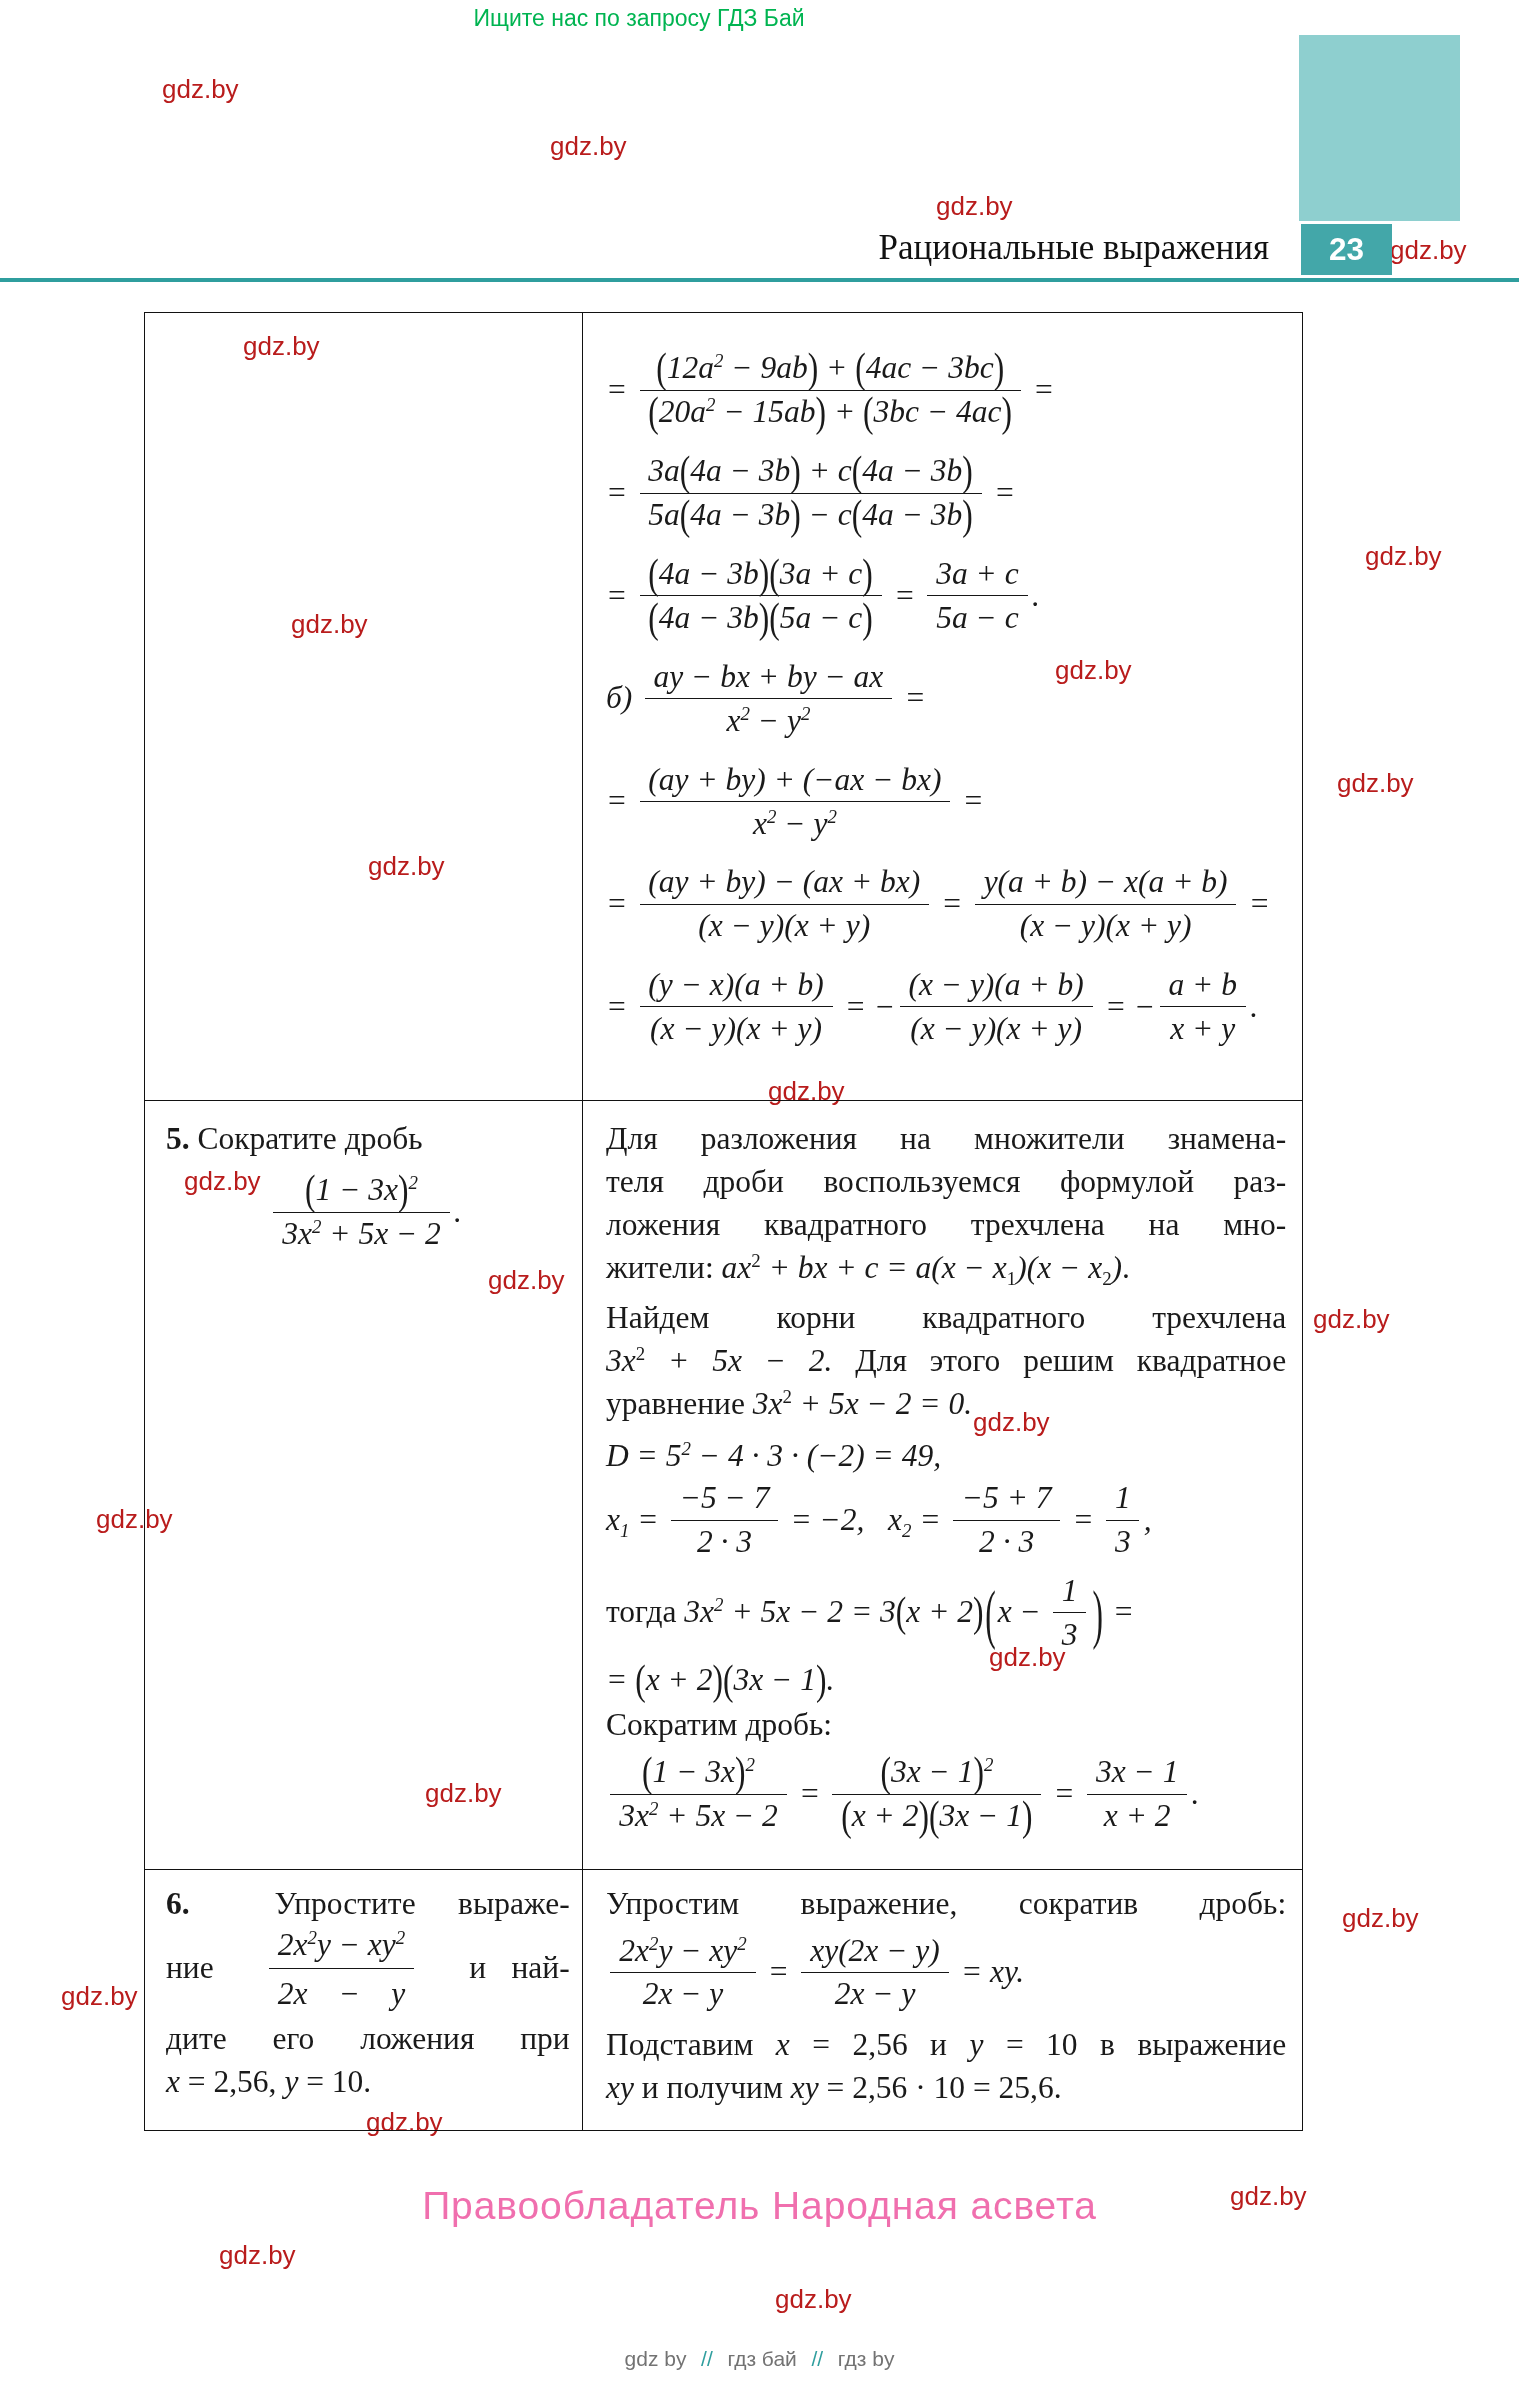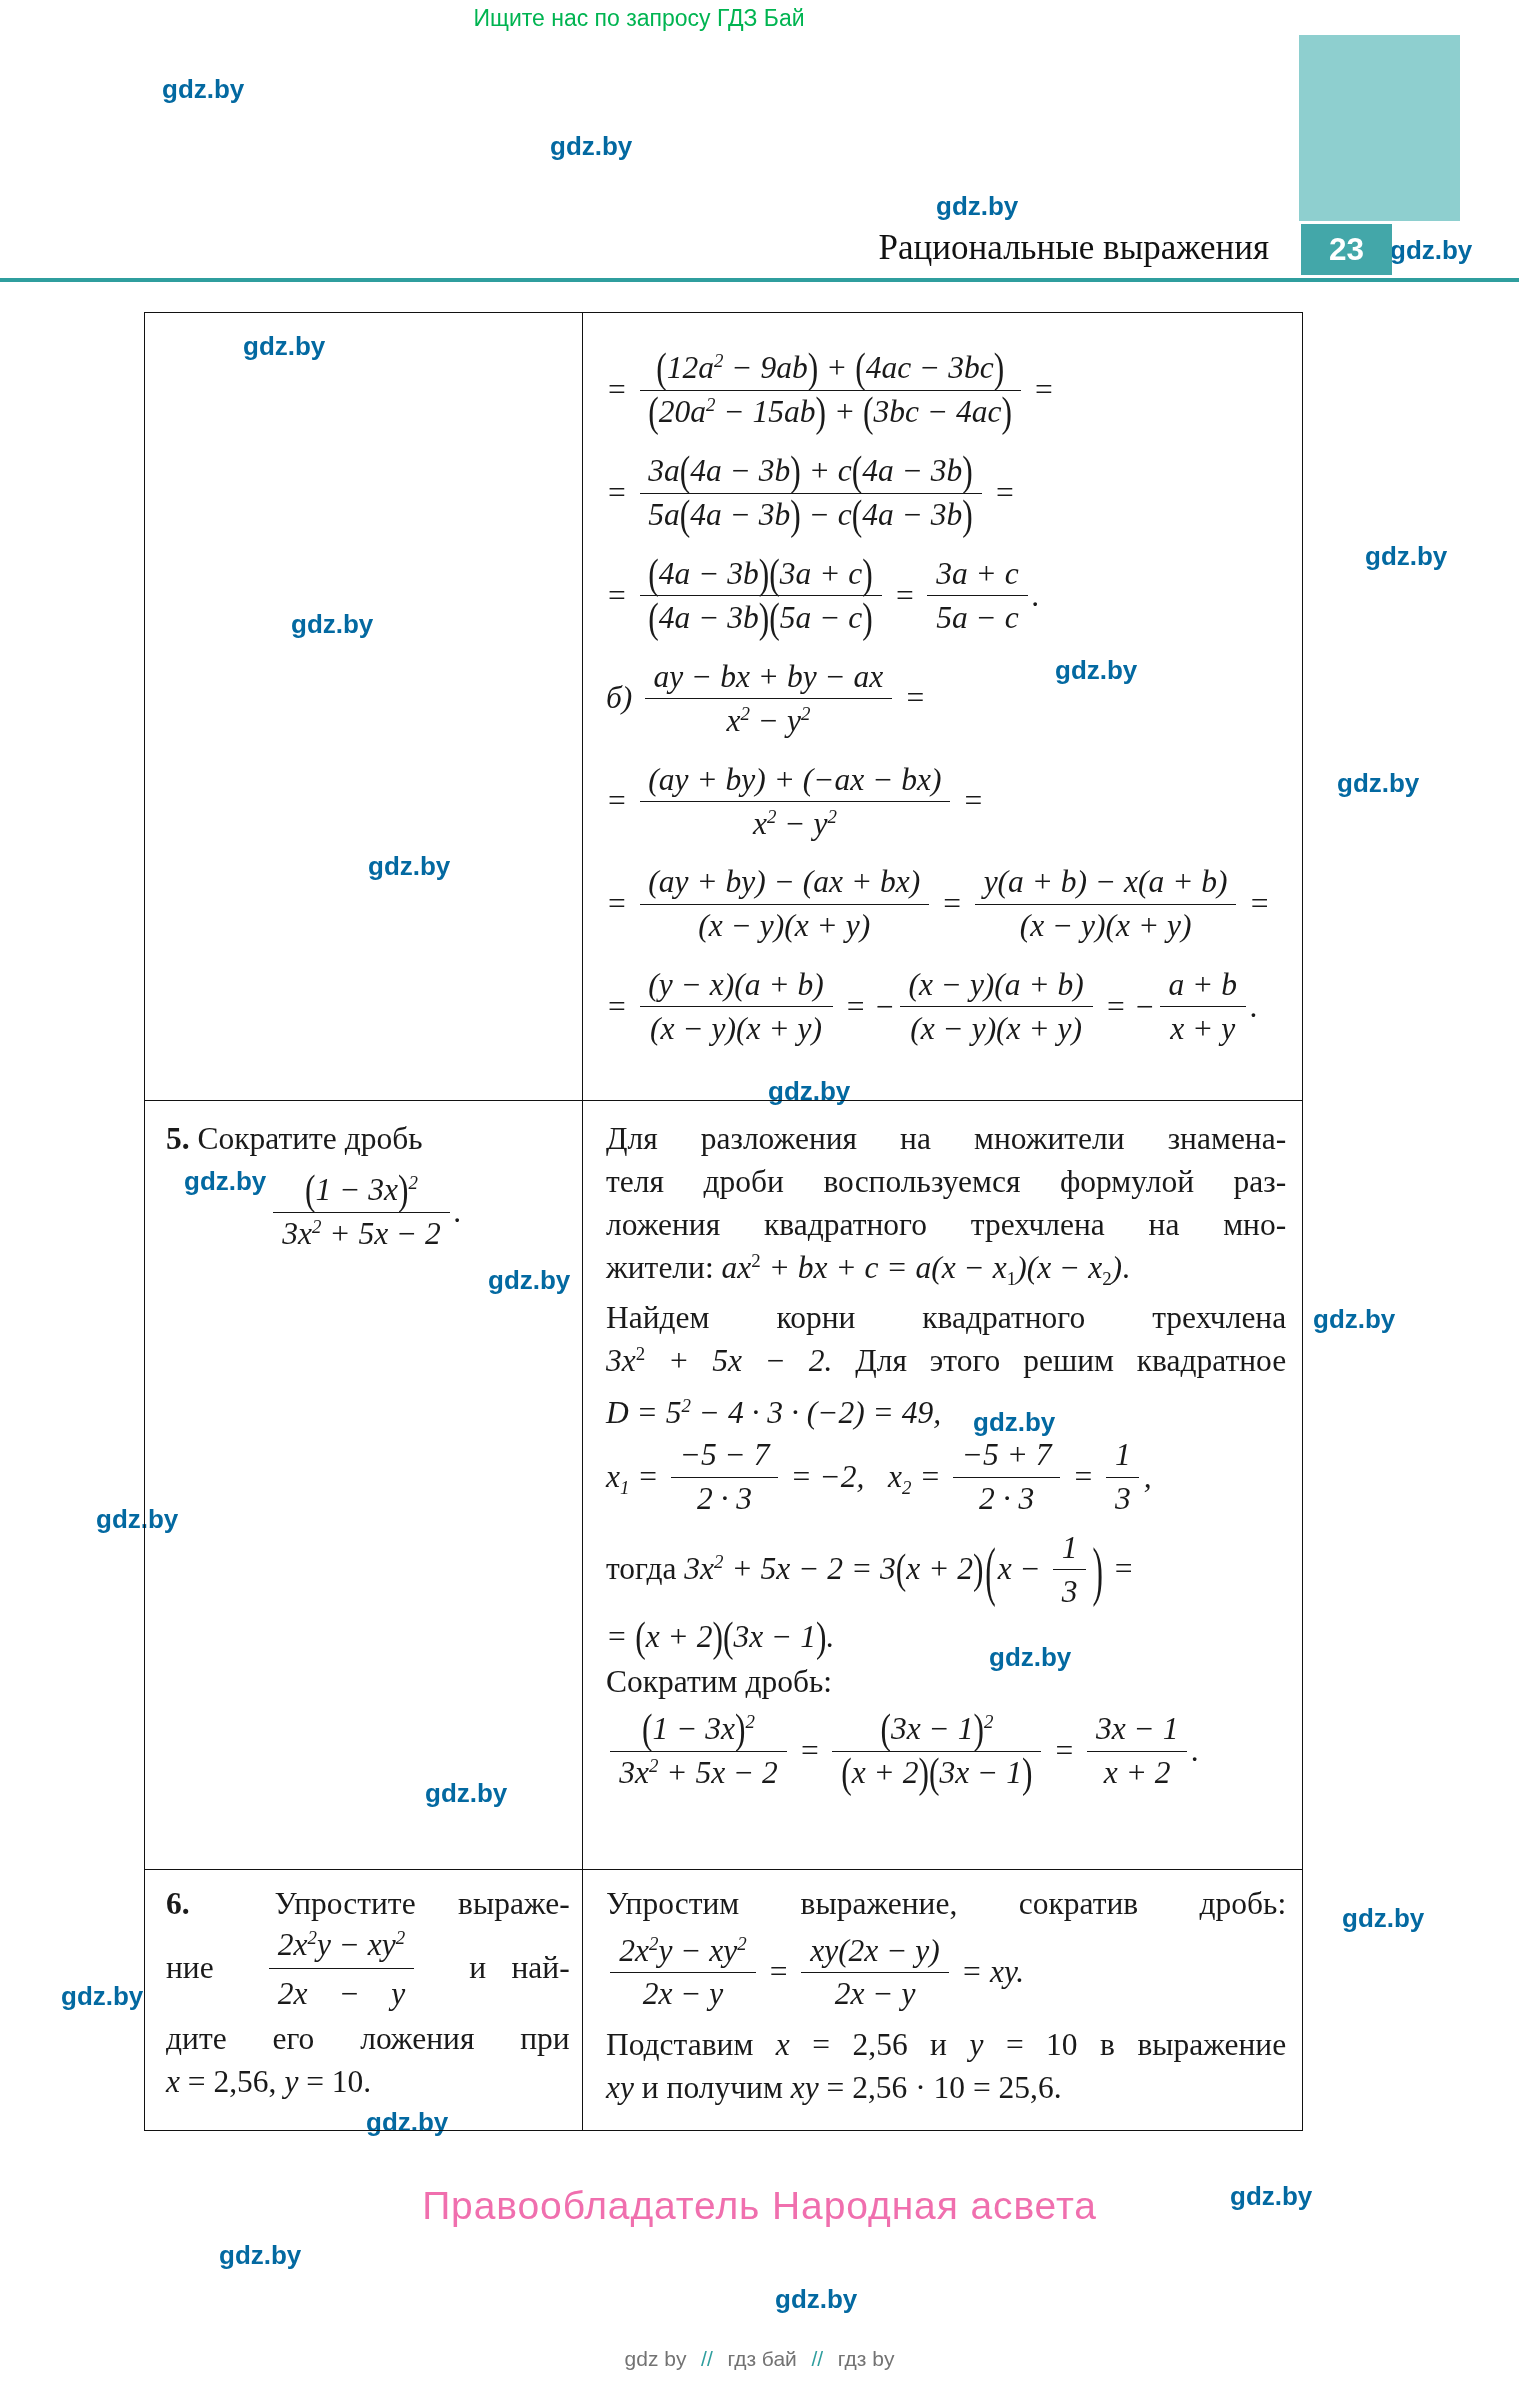--- a/index.html
+++ b/index.html
@@ -3,21 +3,21 @@
 <meta charset="utf-8">
 <style>
   html,body{margin:0;padding:0;background:#ffffff;}
   body{width:1519px;height:2401px;position:relative;font-family:"Liberation Serif","DejaVu Serif",serif;color:#1a1a1a;overflow:hidden;}
   .page{position:absolute;inset:0;}
 
   .banner{position:absolute;top:5.3px;left:0;width:1278px;text-align:center;
           font-family:"Liberation Sans","DejaVu Sans",sans-serif;font-size:23px;color:#00b451;}
 
   .wm{position:absolute;font-family:"Liberation Sans","DejaVu Sans",sans-serif;
-      font-size:26px;color:#0369a1;white-space:nowrap;font-weight:bold;}
+      font-size:26px;color:#b91c1c;white-space:nowrap;}
 
   .teal-block{position:absolute;left:1299px;top:35px;width:161px;height:186px;background:#8ecfcf;}
   .page-num{position:absolute;left:1301px;top:224px;width:91px;height:51px;background:#43a7a9;
             color:#ffffff;font-family:"Liberation Sans","DejaVu Sans",sans-serif;font-size:31.5px;font-weight:bold;
             display:flex;align-items:center;justify-content:center;}
   .chapter{position:absolute;top:228px;right:250px;font-size:35px;color:#111;}
   .rule{position:absolute;left:0;top:278px;width:1519px;height:4.4px;background:#2f9e9e;}
 
   .table{position:absolute;left:144px;top:312px;width:1159px;height:1819px;border:1.8px solid #121212;
          display:grid;grid-template-columns:438px 1fr;grid-template-rows:788px 769px 1fr;box-sizing:border-box;}
@@ -120,20 +120,21 @@
       <div class="mline p5frac"><span class="frac"><span class="num"><span class="bigp">(</span>1 − 3x<span class="bigp">)</span><sup>2</sup></span><span class="den">3x<sup>2</sup> + 5x − 2</span></span>.</div>
     </div>
 
     <div class="cell rb r2R">
       <div class="tl jl">Для разложения на множители знамена-</div>
       <div class="tl jl">теля дроби воспользуемся формулой раз-</div>
       <div class="tl jl">ложения квадратного трехчлена на мно-</div>
       <div class="tl">жители: <span class="mi">ax</span><sup>2</sup><span class="mi"> + bx + c = a(x − x</span><sub>1</sub><span class="mi">)(x − x</span><sub>2</sub><span class="mi">)</span>.</div>
       <div class="tl jl gap-top">Найдем корни квадратного трехчлена</div>
       <div class="tl jl"><span class="mi">3x</span><sup>2</sup><span class="mi"> + 5x − 2.</span> Для этого решим квадратное</div>
+      <div class="tl">уравнение <span class="mi">3x</span><sup>2</sup><span class="mi"> + 5x − 2 = 0.</span></div>
       <div class="mline m7">D = 5<sup>2</sup> − 4 · 3 · (−2) = 49,</div>
       <div class="mline m8">x<sub>1</sub> = <span class="frac"><span class="num">−5 − 7</span><span class="den">2 · 3</span></span> = −2,&nbsp;&nbsp;&nbsp;x<sub>2</sub> = <span class="frac"><span class="num">−5 + 7</span><span class="den">2 · 3</span></span> = <span class="frac"><span class="num">1</span><span class="den">3</span></span>,</div>
       <div class="mline m9"><span class="rm">тогда </span>3x<sup>2</sup> + 5x − 2 = 3<span class="bigp">(</span>x + 2<span class="bigp">)</span><span class="hugep">(</span>x − <span class="frac"><span class="num">1</span><span class="den">3</span></span><span class="hugep">)</span> =</div>
       <div class="mline m10">= <span class="bigp">(</span>x + 2<span class="bigp">)</span><span class="bigp">(</span>3x − 1<span class="bigp">)</span>.</div>
       <div class="tl m11">Сократим дробь:</div>
       <div class="mline m12"><span class="frac"><span class="num"><span class="bigp">(</span>1 − 3x<span class="bigp">)</span><sup>2</sup></span><span class="den">3x<sup>2</sup> + 5x − 2</span></span> = <span class="frac"><span class="num"><span class="bigp">(</span>3x − 1<span class="bigp">)</span><sup>2</sup></span><span class="den"><span class="bigp">(</span>x + 2<span class="bigp">)</span><span class="bigp">(</span>3x − 1<span class="bigp">)</span></span></span> = <span class="frac"><span class="num">3x − 1</span><span class="den">x + 2</span></span>.</div>
     </div>
 
     <div class="cell cL r3L">
       <div class="tl jl"><span class="bold">6.</span>&nbsp; Упростите выраже-</div>

